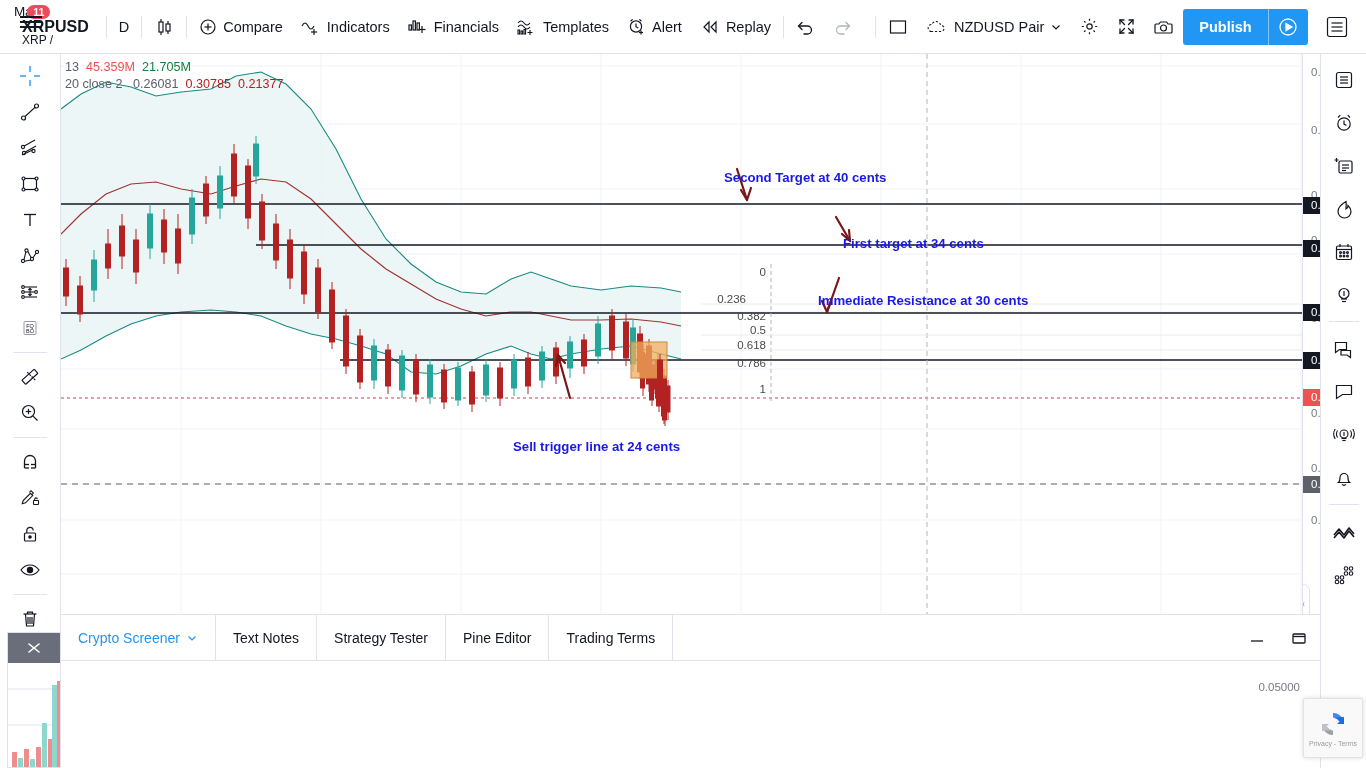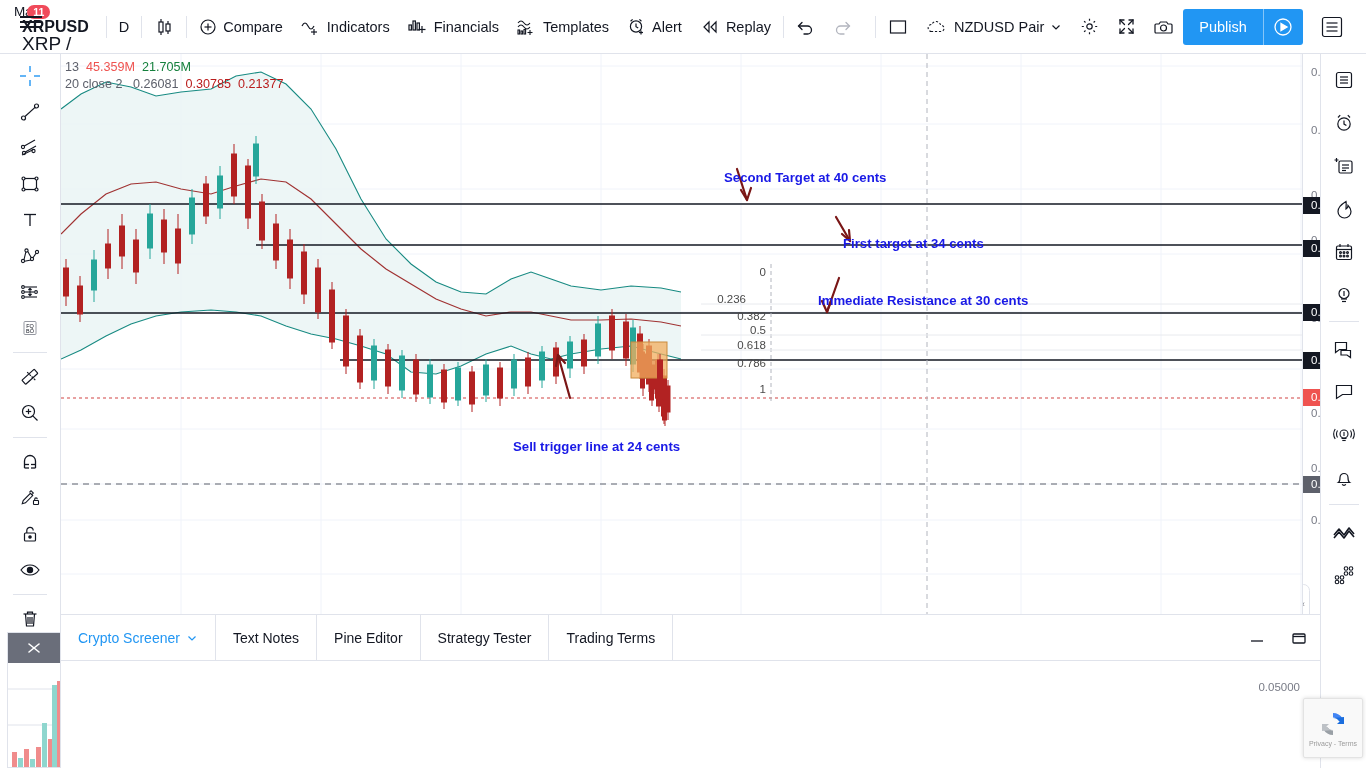--- a/index.html
+++ b/index.html
@@ -23,21 +23,21 @@
     font-size: 14.5px; color: #131722; white-space: nowrap; cursor: pointer;
   }
   .tb-sym { font-weight: bold; font-size: 16px; padding: 0 14px; }
   .tb-sep { width: 1px; height: 22px; background: #e0e3eb; margin: 0 3px; }
   .ico { display: inline-flex; align-items: center; justify-content: center; }
   .ico svg { display: block; }
 
   .publish-btn {
     height: 36px; background: #2196f3; color: #fff; font-size: 14.5px;
     display: flex; align-items: center; padding: 0 16px;
-    border-radius: 3px 0 0 3px; cursor: pointer; font-weight: 400;
+    border-radius: 3px 0 0 3px; cursor: pointer; font-weight: 700;
   }
   .play-btn {
     height: 36px; width: 40px; background: #2196f3; color: #fff;
     display: flex; align-items: center; justify-content: center;
     border-radius: 0 3px 3px 0; cursor: pointer;
     border-left: 1px solid rgba(255,255,255,.45);
   }
   .hamburger-right {
     width: 30px; height: 30px; margin: 0 10px 0 14px;
     display: flex; align-items: center; justify-content: center; cursor: pointer;
@@ -173,21 +173,21 @@
     background: #f04a5a; color: #fff; font-size: 10.5px; font-weight: bold;
     border-radius: 9px; padding: 1px 6px; margin-left: -16px; margin-top: 1px;
   }
   .mark-hamb {
     position: absolute; left: 20px; top: 16px; width: 22px; z-index: 31;
   }
   .mark-hamb span {
     display: block; height: 2px; background: #131722; margin-bottom: 3px;
   }
   .xrp-sub {
-    position: absolute; left: 22px; top: 33px; font-size: 19px;
+    position: absolute; left: 22px; top: 33px; font-size: 12px;
     color: #131722; z-index: 30;
   }
 </style>
 </head>
 <body>
 
 <div id="app">
 
   <div class="topbar">
     <div class="tb-item tb-sym">XRPUSD</div>
@@ -908,24 +908,24 @@
       <span class="ico">
         <svg width="12" height="12" viewBox="0 0 12 12" fill="none" stroke="#2196f3" stroke-width="1.2">
           <path d="M2.5 4.5 6 8l3.5-3.5"></path>
         </svg>
       </span>
     </div>
     <div class="bp-tab">
       <span>Text Notes</span>
     </div>
     <div class="bp-tab">
+      <span>Strategy Tester</span>
+    </div>
+    <div class="bp-tab">
       <span>Pine Editor</span>
-    </div>
-    <div class="bp-tab">
-      <span>Strategy Tester</span>
     </div>
     <div class="bp-tab">
       <span>Trading Terms</span>
     </div>
     <div class="bp-spacer"></div>
     <div class="bp-ctl">
       <span class="ico">
         <svg width="20" height="20" viewBox="0 0 20 20" fill="none" stroke="#131722" stroke-width="1.3">
           <line x1="4" y1="13" x2="16" y2="13"></line>
         </svg>

